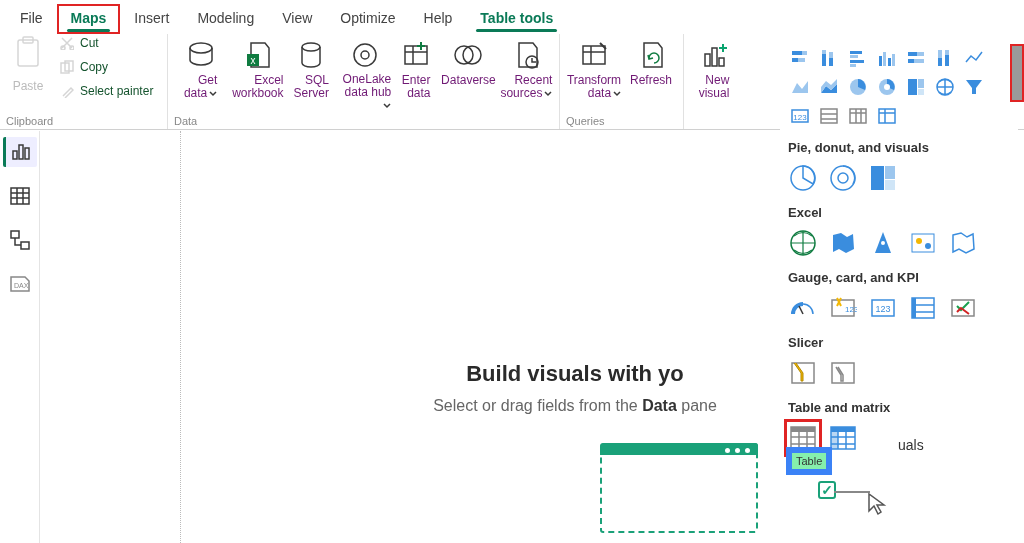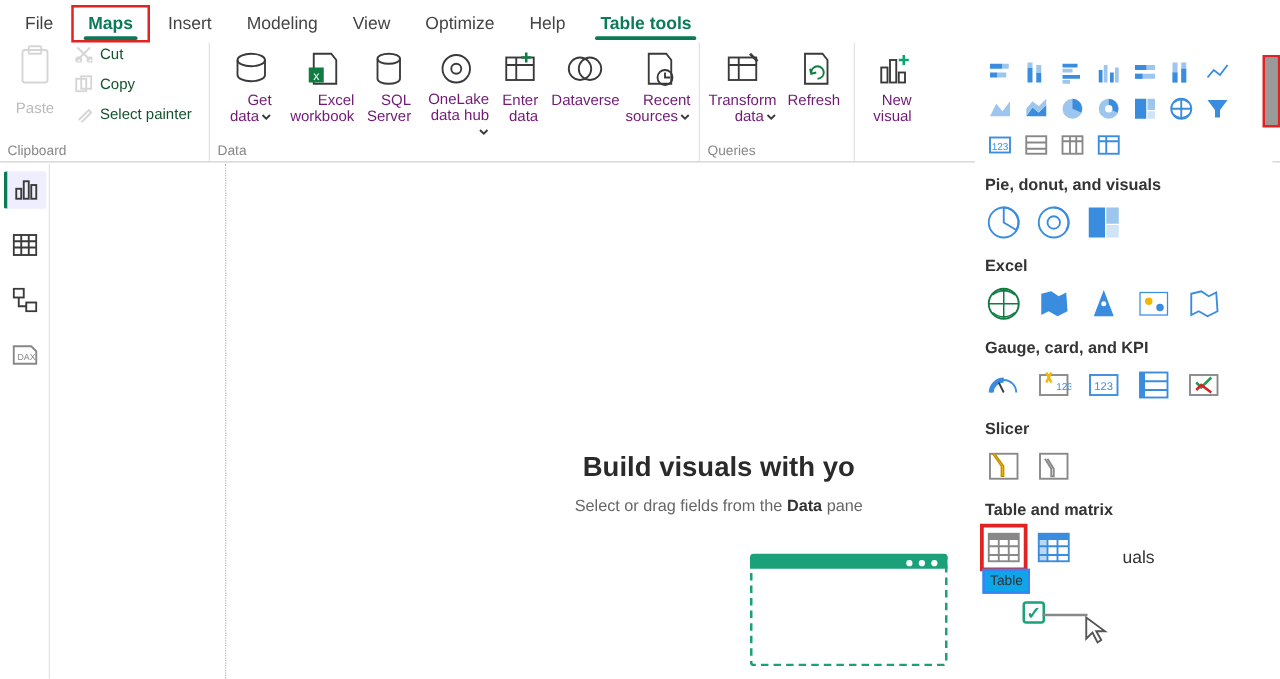--- a/index.html
+++ b/index.html
@@ -50,34 +50,34 @@
   
   .rail { position:absolute; top:131px; left:0; width:40px; height:calc(543px - 131px); border-right:1px solid #e4e4e4; display:flex; flex-direction:column; align-items:center; padding-top:6px; gap:14px; background:#fff; }
   .rail-item { width:34px; height:30px; display:flex; align-items:center; justify-content:center; cursor:pointer; border-radius:2px; }
   .rail-item.sel { background:#eef; border-left:3px solid #0a7a57; }
 
   
   .canvas  { position:absolute; top:131px; left:40px; right:0; bottom:0; background:#fff; }
   .pageedge{ position:absolute; top:0; bottom:0; left:140px; border-left:1px dotted #bbb; }
   .build   { position:absolute; left:300px; top:230px; width:470px; text-align:center; }
   .build h2{ font-size:22px; font-weight:600; color:#2a2a2a; margin:0 0 10px; }
-  .build p { font-size:13px; color:#666; margin:0; }
+  .build p { font-size:16px; color:#666; margin:0; }
   .build p b{ color:#333; font-weight:600; }
 
   .illus   { position:absolute; left:560px; top:312px; width:210px; height:100px; }
   .illus .win { position:absolute; left:0; top:0; width:158px; height:90px; border:2px dashed #1aa179; border-radius:3px; }
   .illus .winbar { position:absolute; left:-2px; right:-2px; top:-2px; height:12px; background:#1aa179; border-radius:3px 3px 0 0; }
   .illus .dot { position:absolute; top:3px; width:5px; height:5px; background:#fff; border-radius:50%; }
   .illus .dot.d1{ right:26px; } .illus .dot.d2{ right:16px; } .illus .dot.d3{ right:6px; }
   .illus .chk { position:absolute; right:-26px; top:38px; width:18px; height:18px; border:2px solid #1aa179; border-radius:3px; background:#fff; display:flex; align-items:center; justify-content:center; color:#1aa179; font-weight:bold; font-size:14px; }
   .illus .line { position:absolute; right:-60px; top:48px; width:36px; height:2px; background:#888; }
   .illus .ptr { position:absolute; right:-82px; top:48px; }
 
   
-  .tooltip { position:absolute; bottom:8px; left:0; font-size:11px; background:#0ea5e9; padding:2px 4px; border:2px solid #3b82f6; color:#333; }
+  .tooltip { position:absolute; bottom:8px; left:0; font-size:11px; background:#86efac; padding:2px 4px; border:6px solid #3b82f6; color:#333; }
 
   
   .stk    { stroke:#3a3a3a; fill:none; stroke-width:1.5; }
   .stk2   { stroke:#3a8dde; fill:none; stroke-width:1.5; }
   .stk-g  { stroke:#888;    fill:none; stroke-width:1.5; }
   .fill-b { fill:#3a8dde; }
   .fill-y { fill:#f2b705; }
 </style>
 </head>
 <body>

